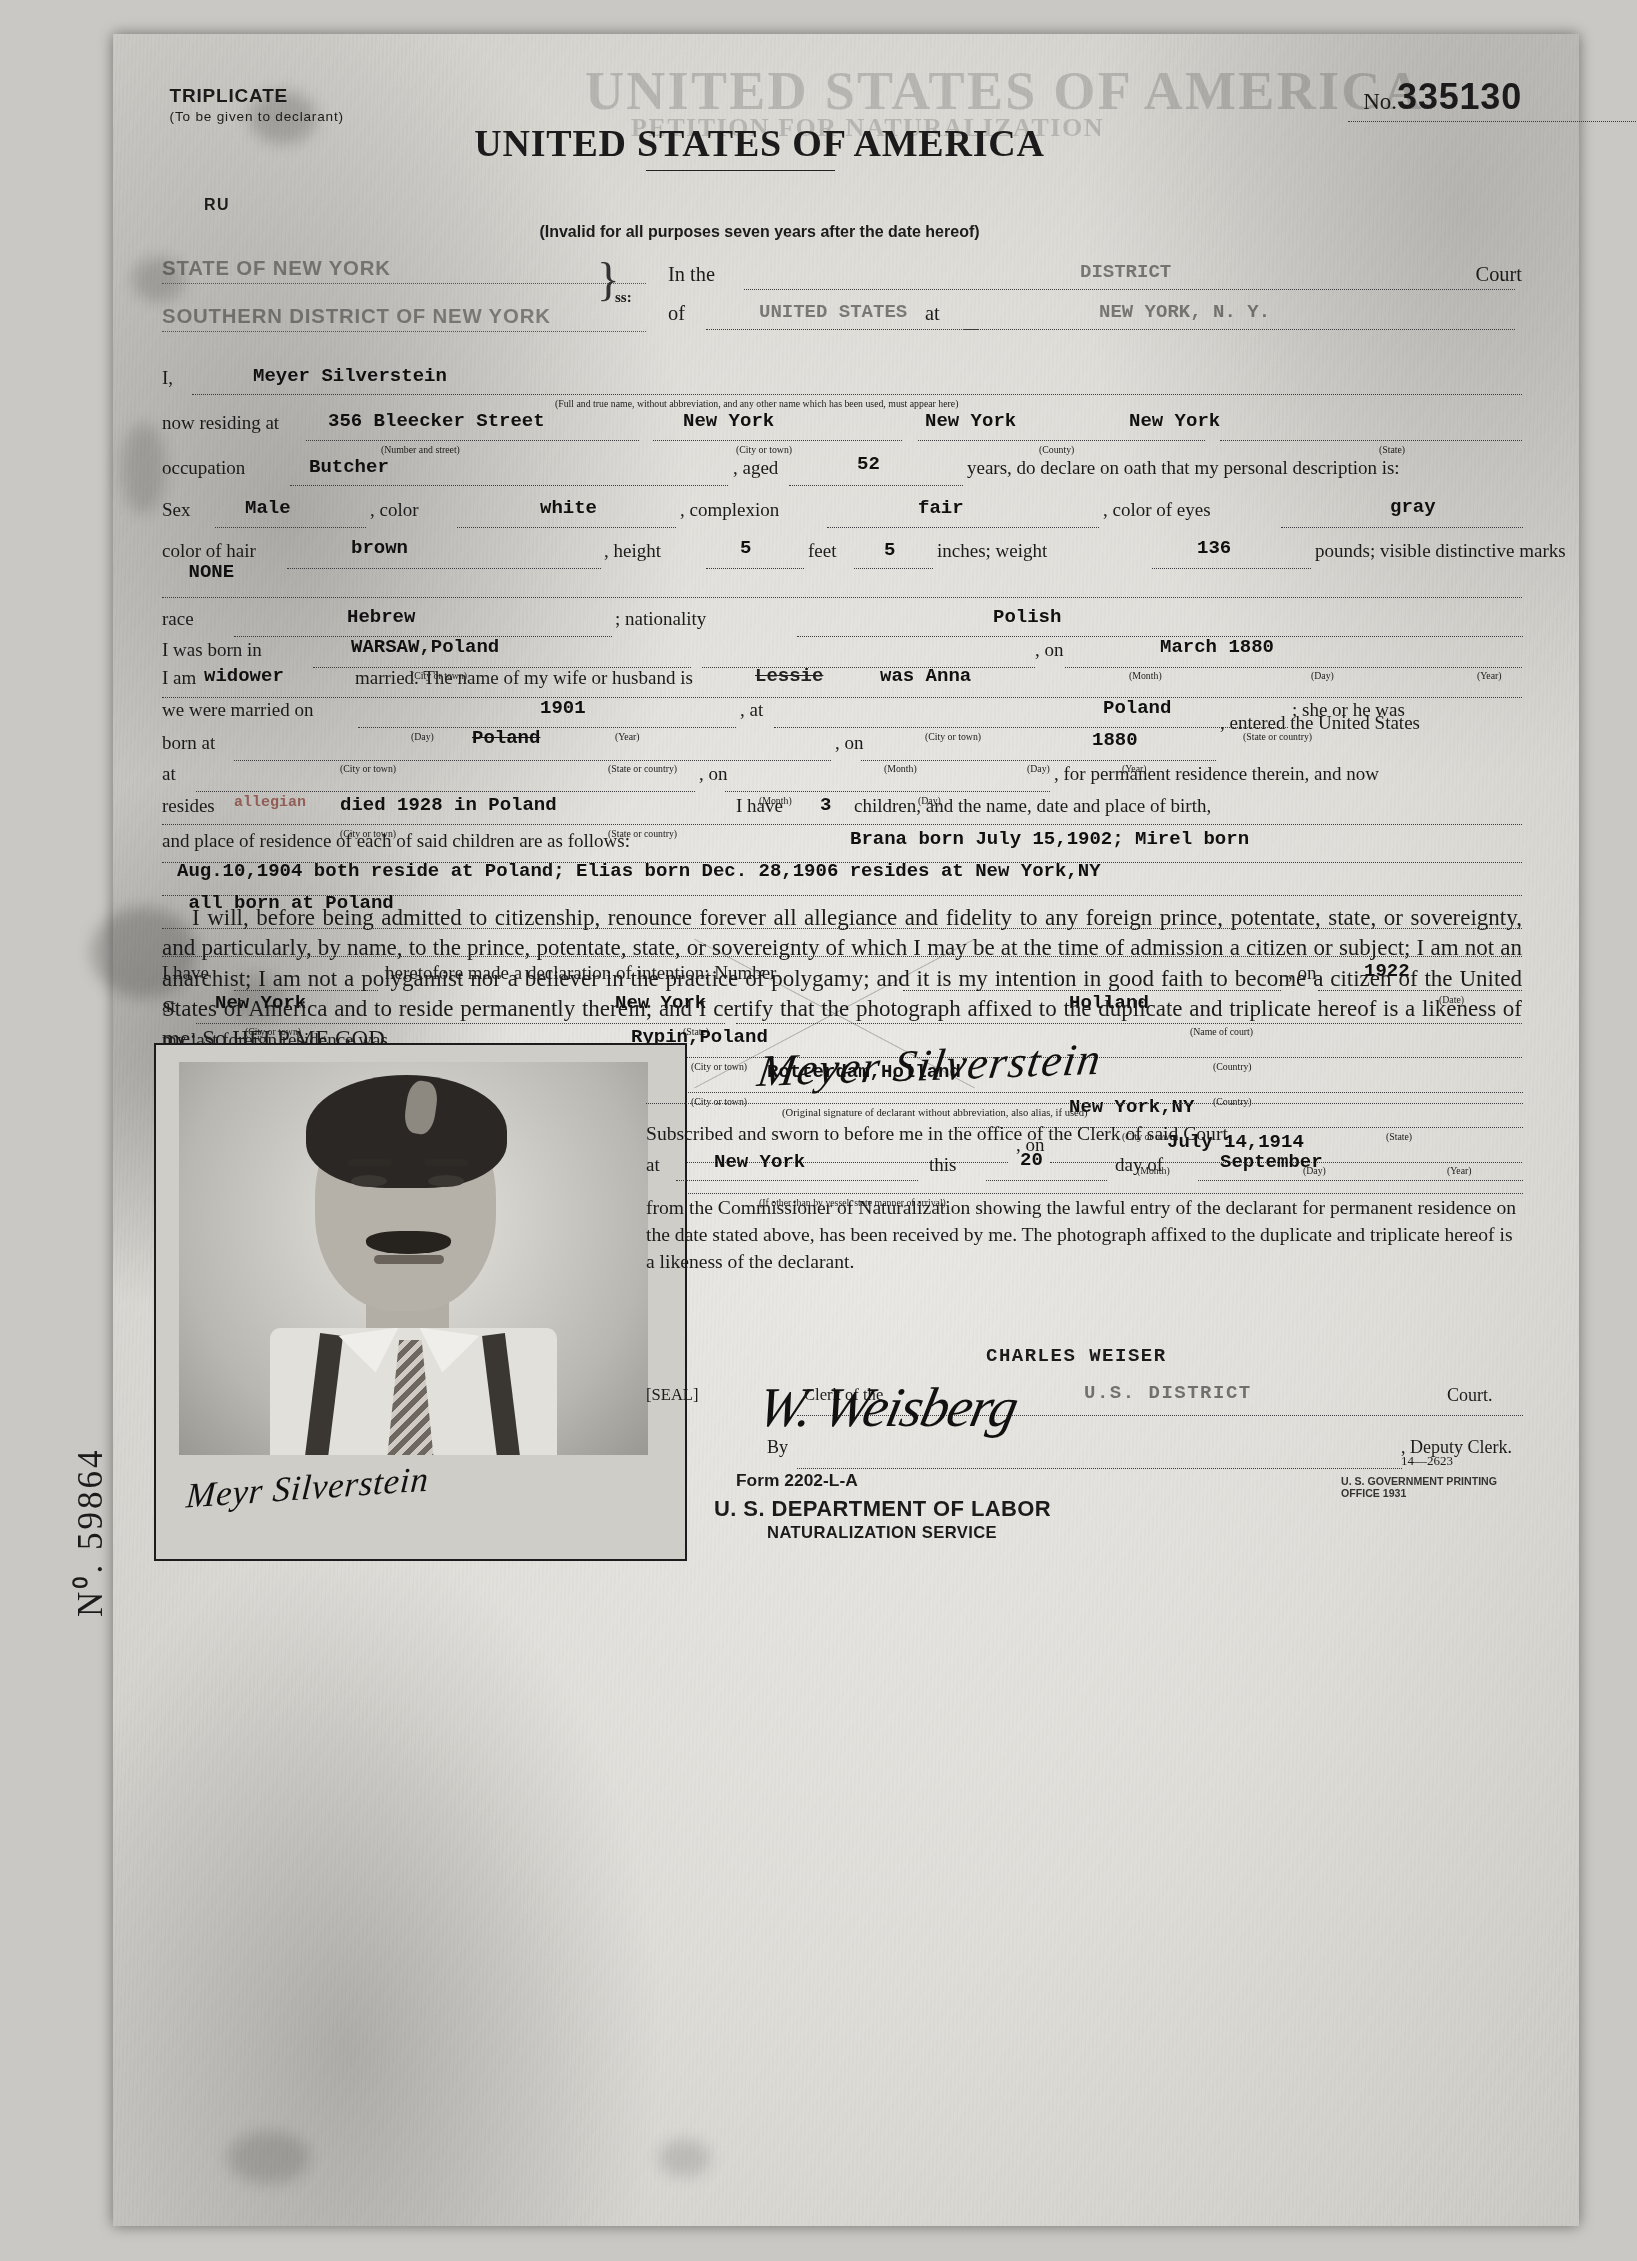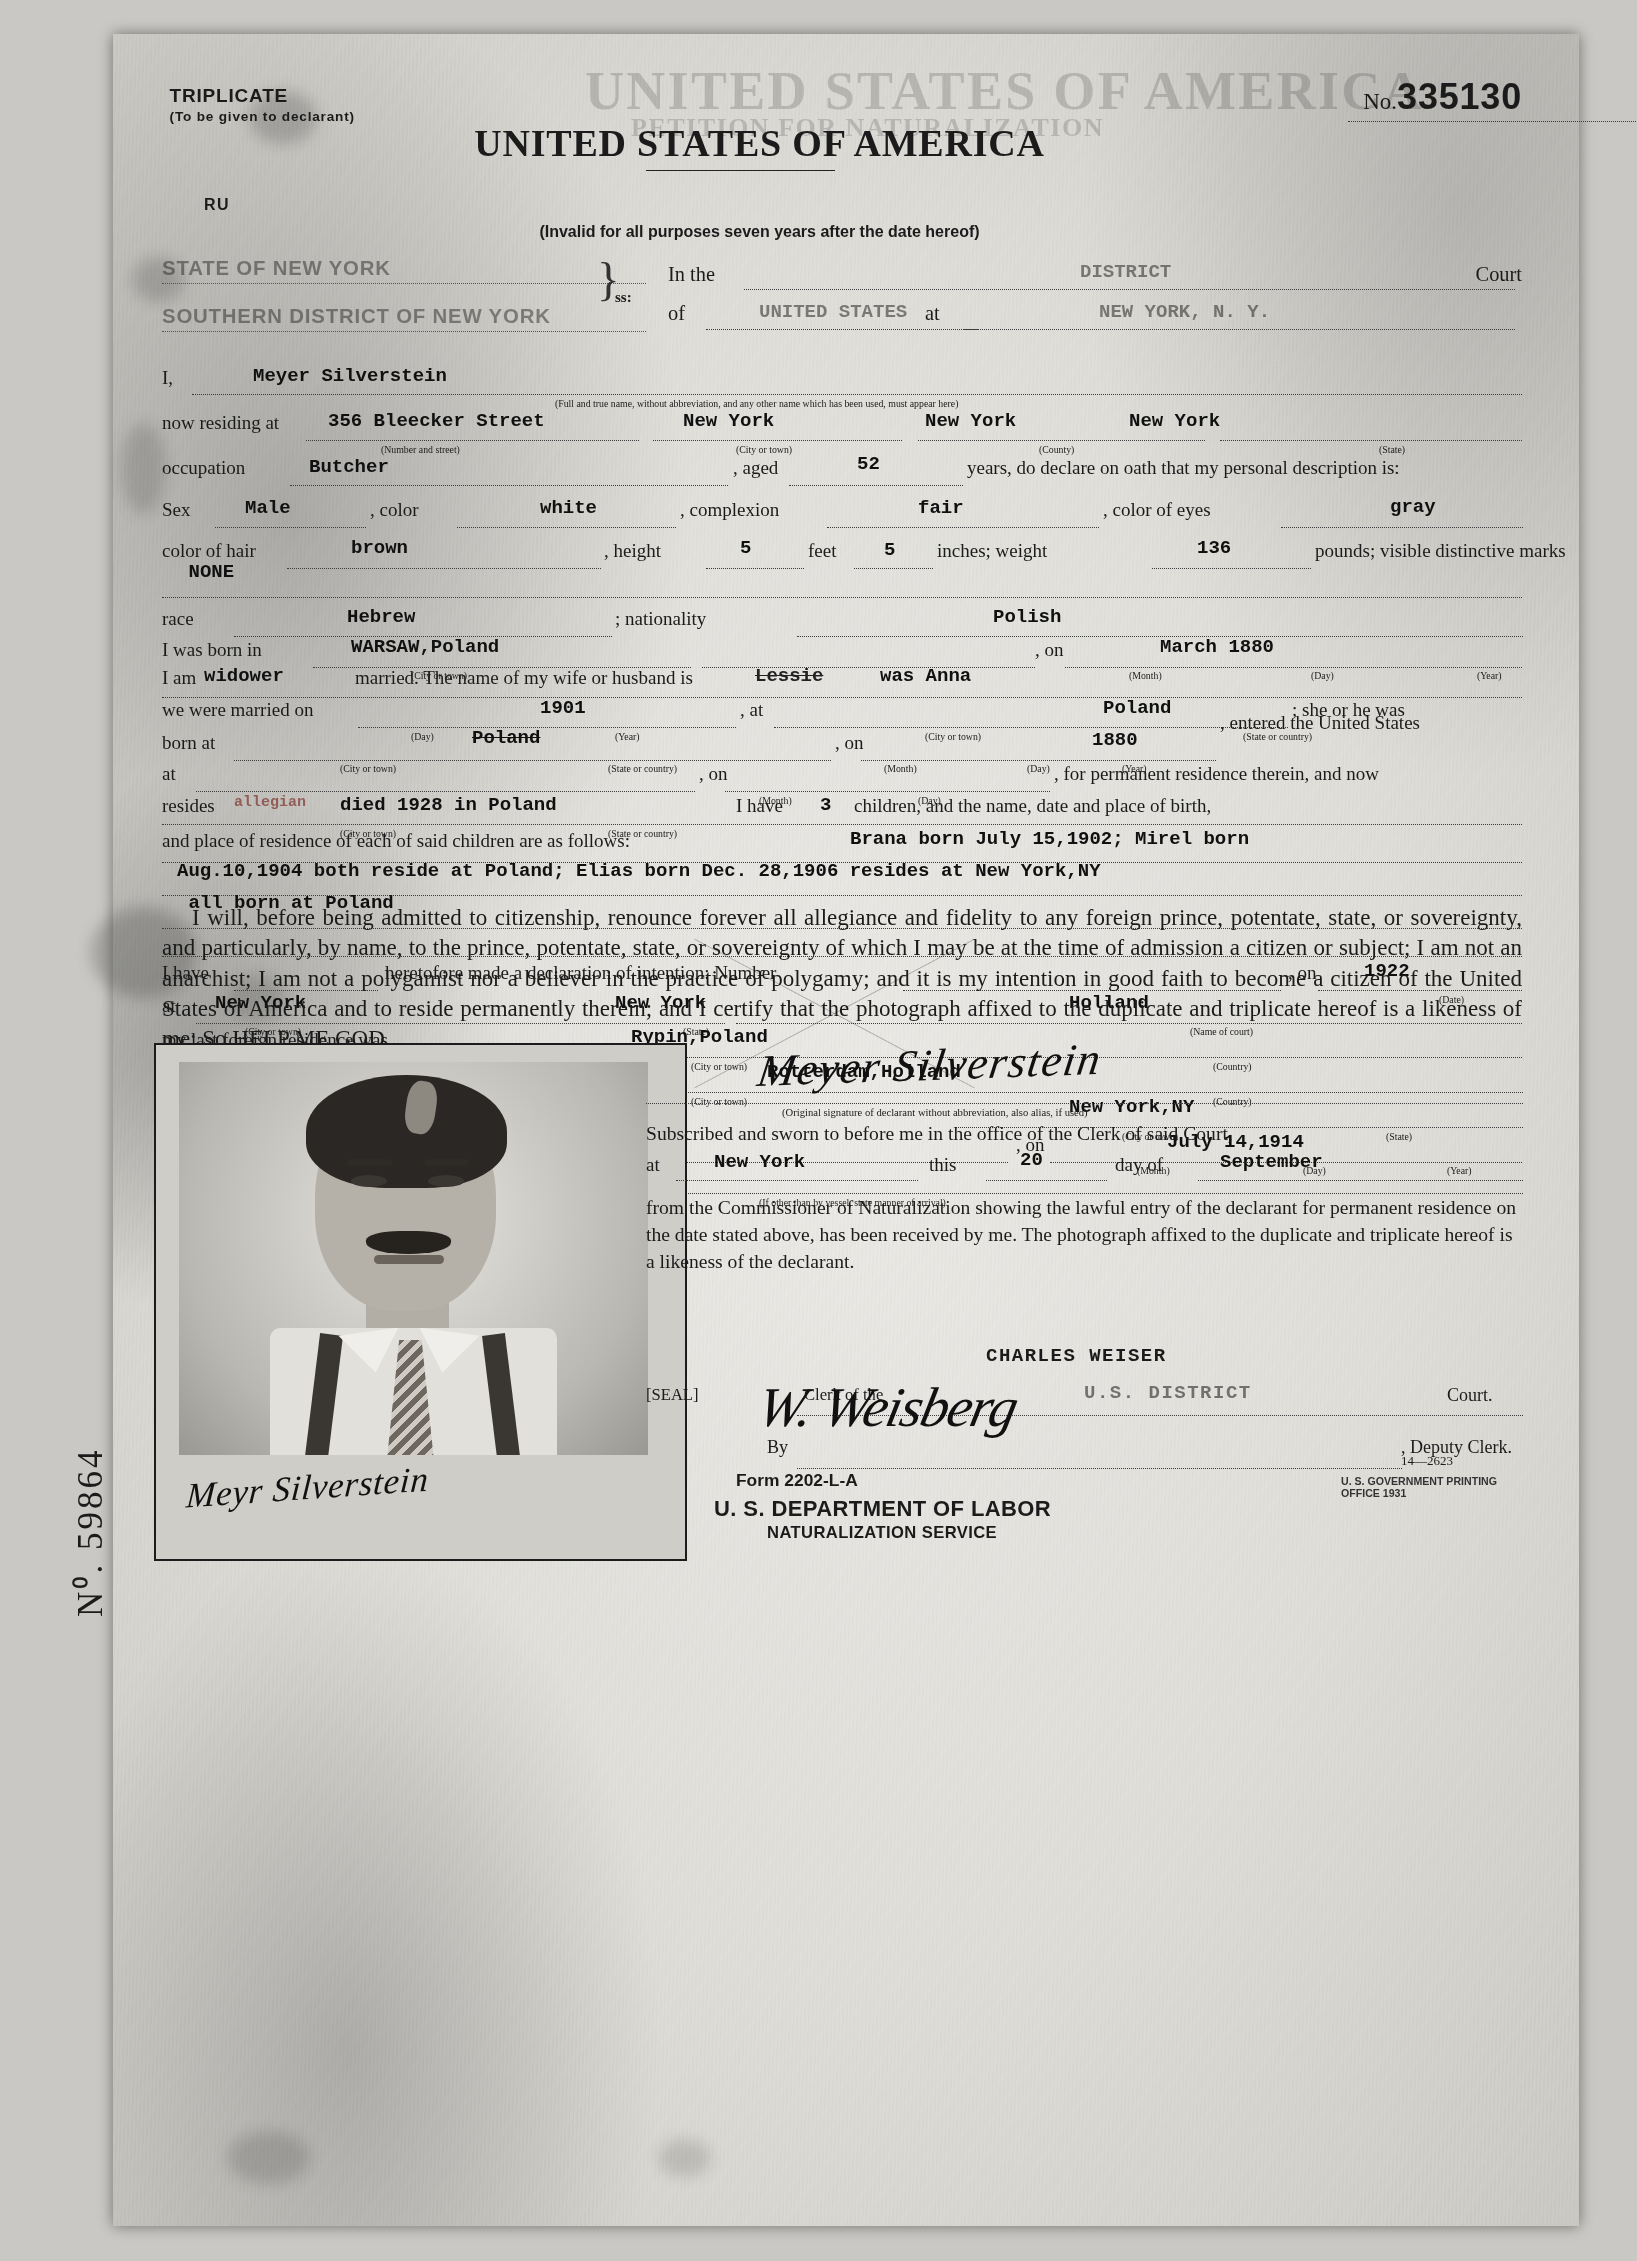--- a/index.html
+++ b/index.html
@@ -27,21 +27,21 @@
     content:"";position:absolute;inset:0;
     background:
       repeating-linear-gradient(92deg, rgba(0,0,0,0.015) 0 1.5px, rgba(255,255,255,0.015) 1.5px 3.8px);
     pointer-events:none;
   }
   .smudge{position:absolute;border-radius:50%;background:rgba(40,40,40,.45);filter:blur(7.6px);}
   
   .doc{position:absolute;left:162px;top:68px;width:1360px;height:2116px;color:#1b1b1b;}
   
   .triplicate{position:absolute;left:7.6px;top:16.6px;font-family:"Liberation Sans",sans-serif;font-weight:700;font-size:19px;letter-spacing:0.8px;}
-  .triplicate small{display:block;font-size:13.6px;font-weight:700;line-height:1.15;text-align:left;margin-top:2.3px;}
+  .triplicate small{display:block;font-size:13.6px;font-weight:400;line-height:1.15;text-align:left;margin-top:2.3px;}
   .ru{position:absolute;left:42px;top:128px;font-family:"Liberation Sans",sans-serif;font-weight:700;font-size:16px;letter-spacing:1.5px;}
   .no{position:absolute;right:0px;top:7.6px;font-family:"Liberation Serif",serif;font-size:23px;}
   .no b{font-family:"Liberation Sans",sans-serif;font-size:36px;letter-spacing:0.8px;}
   .title{position:absolute;left:144px;top:53px;width:907px;text-align:center;font-family:"Liberation Serif",serif;font-weight:700;font-size:38px;letter-spacing:0.8px;}
   .rule{position:absolute;left:484px;top:102px;width:189px;border-top:1.5px solid #222;}
   .subtitle{position:absolute;left:144px;top:121px;width:907px;text-align:center;font-family:"Liberation Sans",sans-serif;font-weight:700;font-size:23.4px;letter-spacing:0.4px;}
   .subtitle2{position:absolute;left:144px;top:155px;width:907px;text-align:center;font-family:"Liberation Sans",sans-serif;font-weight:700;font-size:16px;}
   .ghost{position:absolute;color:rgba(30,30,30,.18);font-family:"Liberation Serif",serif;font-weight:700;}
   
   .state{position:absolute;left:0px;top:189px;width:484px;}

